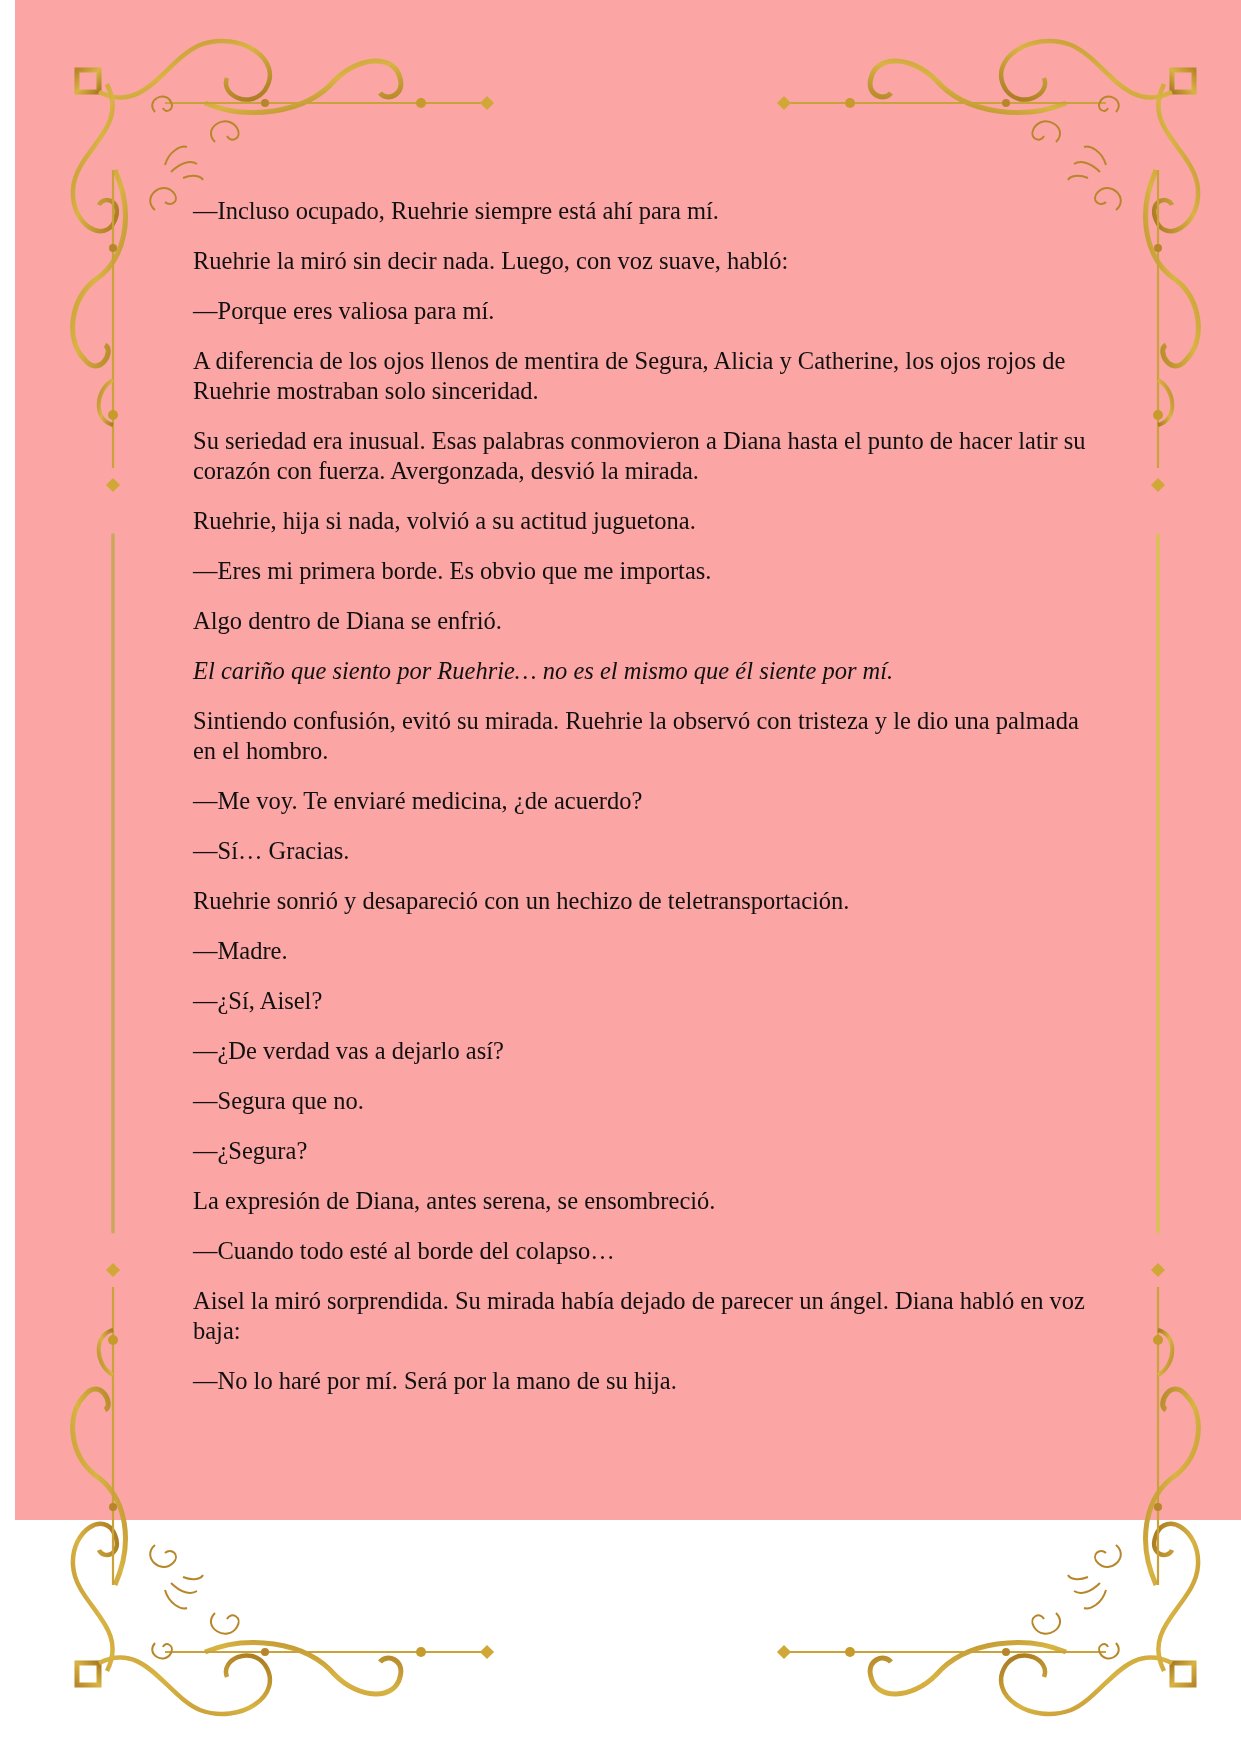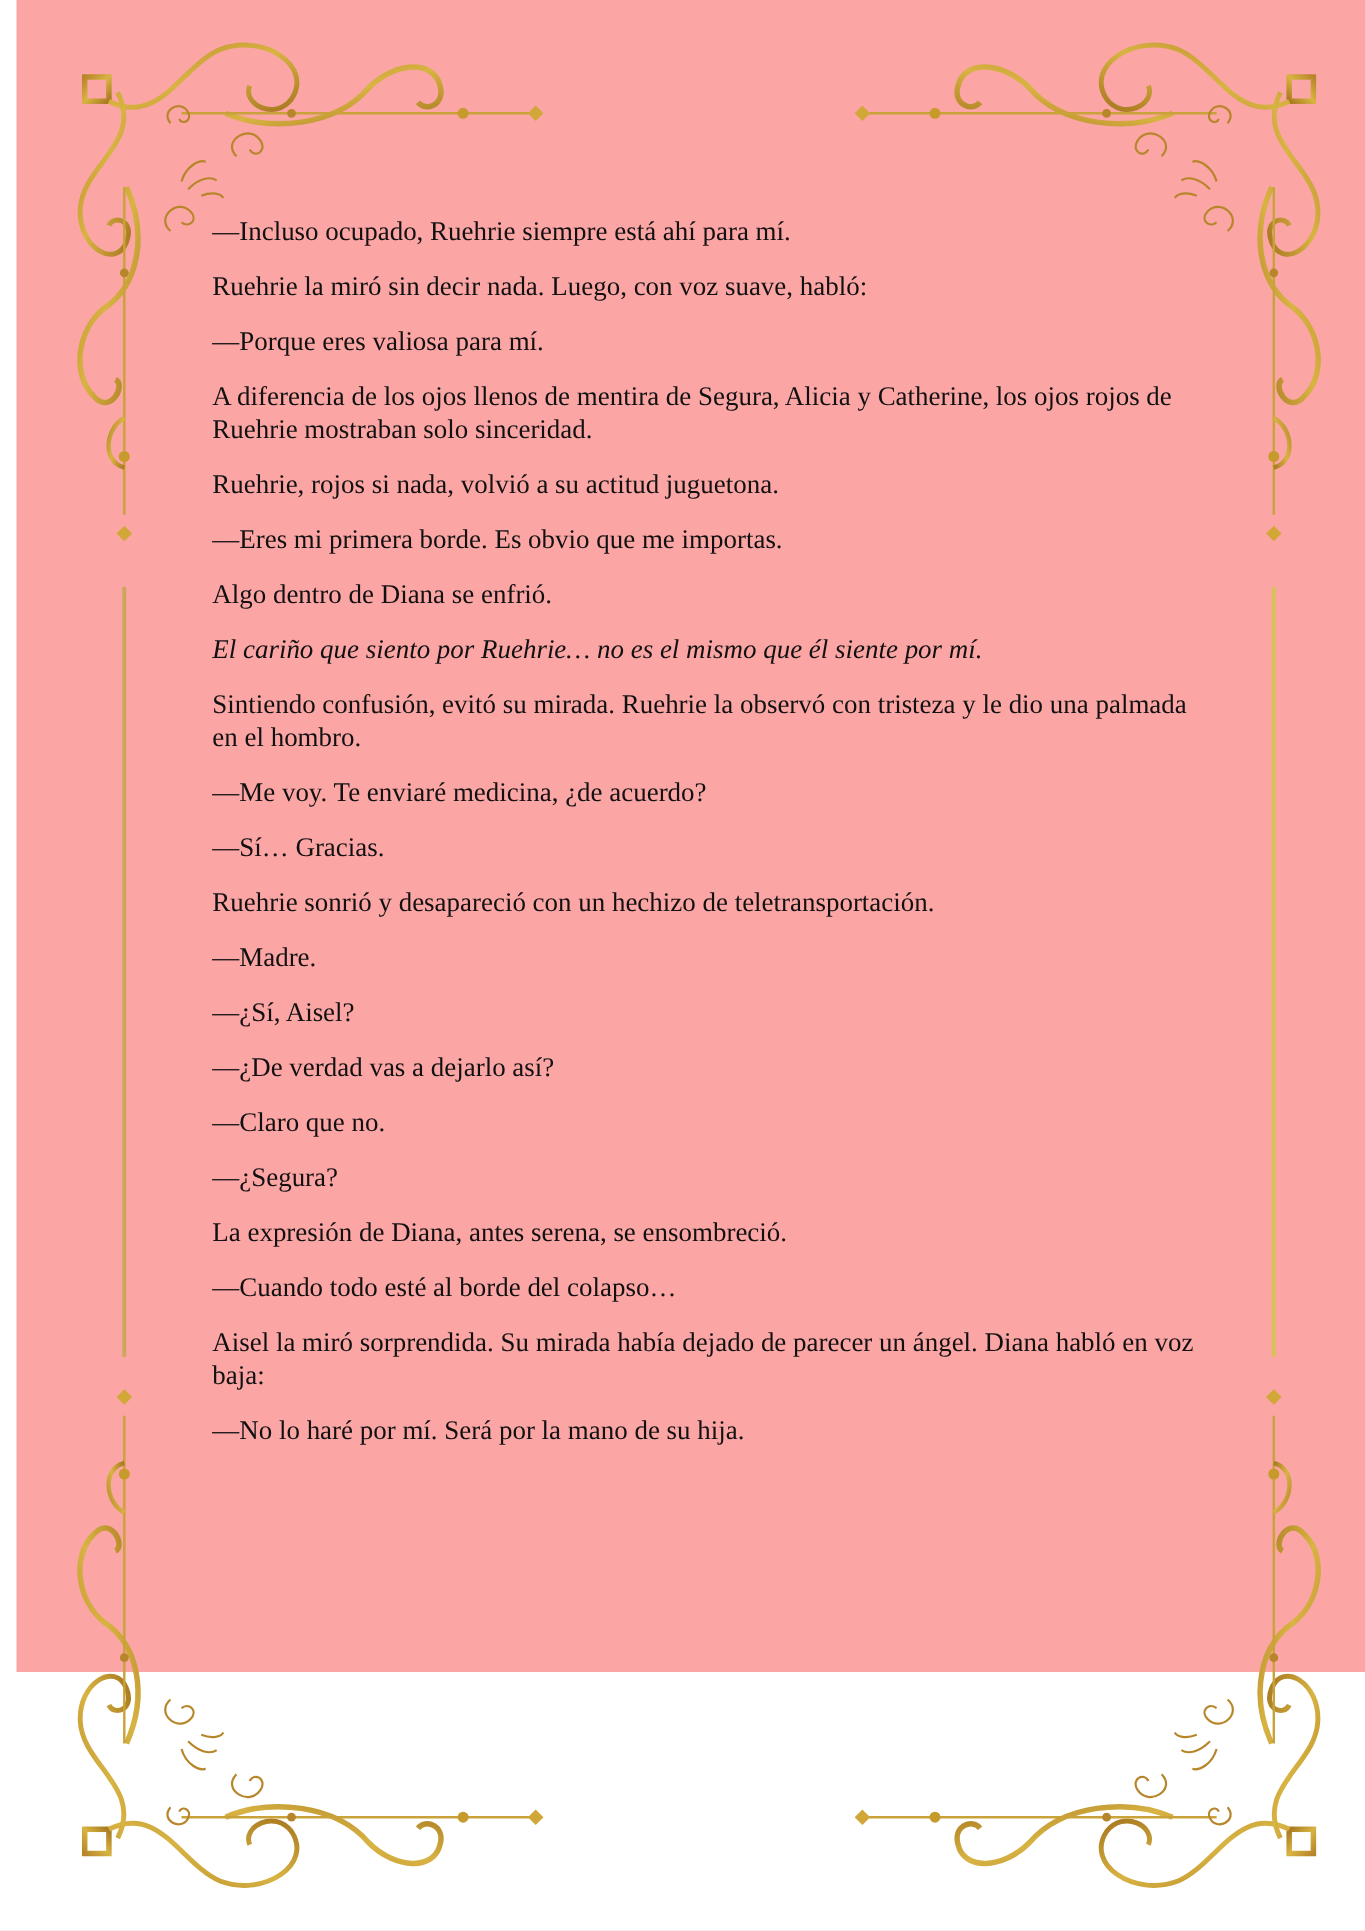--- a/index.html
+++ b/index.html
@@ -79,31 +79,32 @@
 
     <line x1="98" y1="535" x2="98" y2="1232" stroke="#c9a85a" stroke-width="3.5" stroke-linecap="round"></line>
     <line x1="1143" y1="535" x2="1143" y2="1232" stroke="#d7c255" stroke-width="3.5" stroke-linecap="round"></line>
   </svg>
 
   <div class="text-block">
     <p>—Incluso ocupado, Ruehrie siempre está ahí para mí.</p>
     <p>Ruehrie la miró sin decir nada. Luego, con voz suave, habló:</p>
     <p>—Porque eres valiosa para mí.</p>
     <p>A diferencia de los ojos llenos de mentira de Segura, Alicia y Catherine, los ojos rojos de Ruehrie mostraban solo sinceridad.</p>
-    <p>Ruehrie, rojos si nada, volvió a su actitud juguetona.</p>
+    <p>Su seriedad era inusual. Esas palabras conmovieron a Diana hasta el punto de hacer latir su corazón con fuerza. Avergonzada, desvió la mirada.</p>
+    <p>Ruehrie, hija si nada, volvió a su actitud juguetona.</p>
     <p>—Eres mi primera borde. Es obvio que me importas.</p>
     <p>Algo dentro de Diana se enfrió.</p>
     <p class="italic">El cariño que siento por Ruehrie… no es el mismo que él siente por mí.</p>
     <p>Sintiendo confusión, evitó su mirada. Ruehrie la observó con tristeza y le dio una palmada en el hombro.</p>
     <p>—Me voy. Te enviaré medicina, ¿de acuerdo?</p>
     <p>—Sí… Gracias.</p>
     <p>Ruehrie sonrió y desapareció con un hechizo de teletransportación.</p>
     <p>—Madre.</p>
     <p>—¿Sí, Aisel?</p>
     <p>—¿De verdad vas a dejarlo así?</p>
-    <p>—Claro que no.</p>
+    <p>—Segura que no.</p>
     <p>—¿Segura?</p>
     <p>La expresión de Diana, antes serena, se ensombreció.</p>
     <p>—Cuando todo esté al borde del colapso…</p>
     <p>Aisel la miró sorprendida. Su mirada había dejado de parecer un ángel. Diana habló en voz baja:</p>
     <p>—No lo haré por mí. Será por la mano de su hija.</p>
   </div>
 </div>
 
 </body></html>

